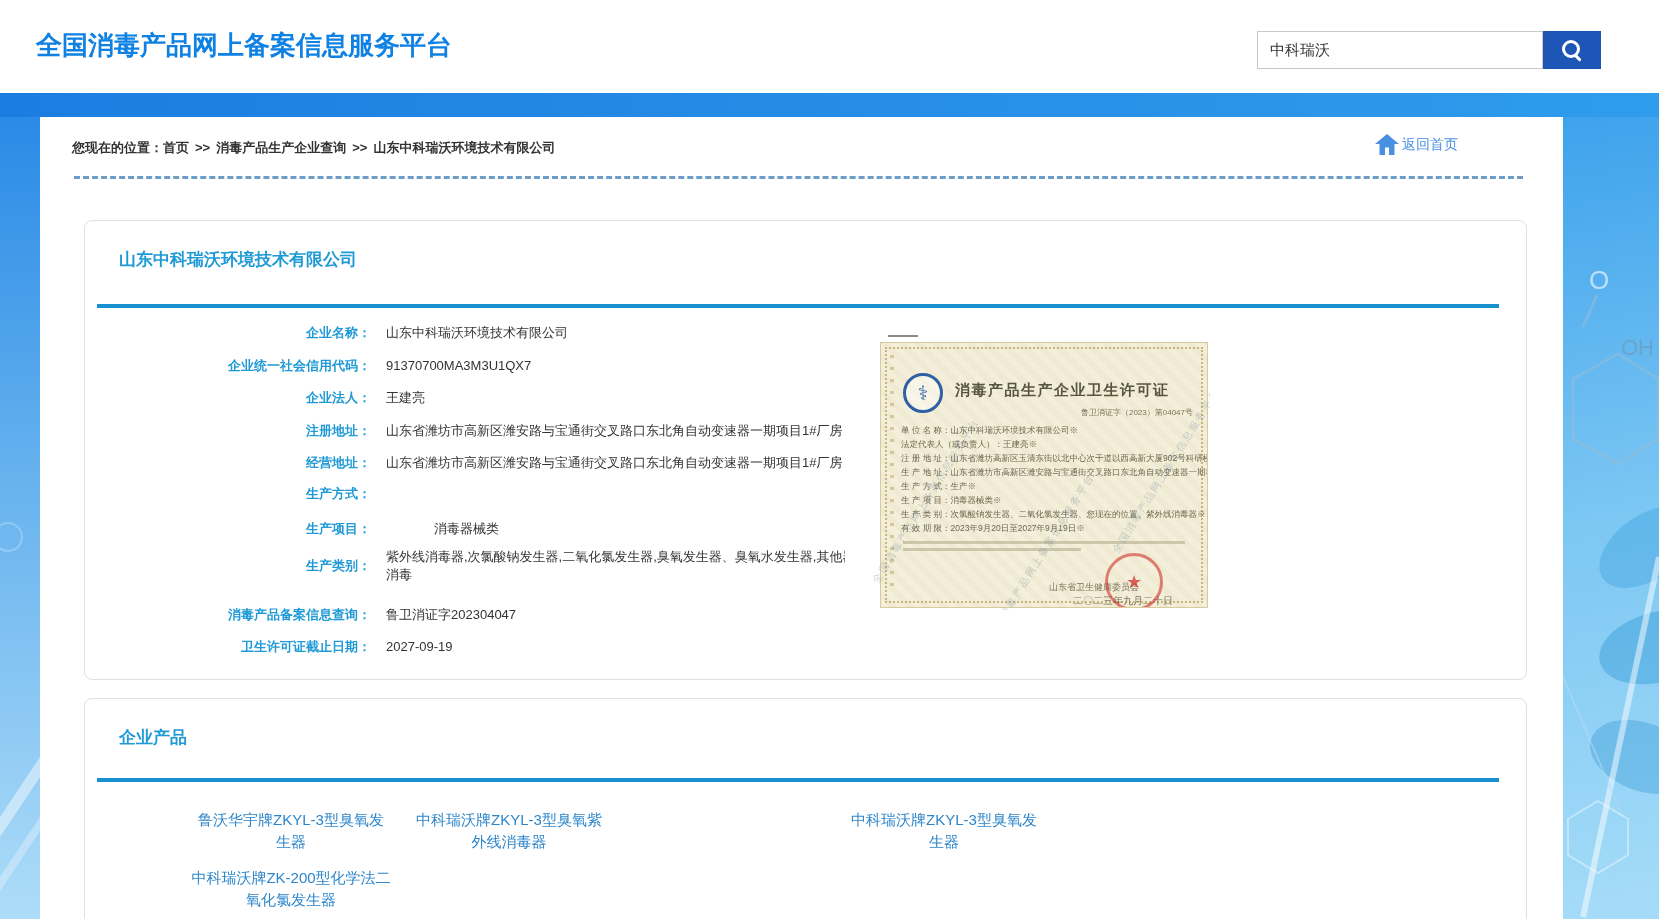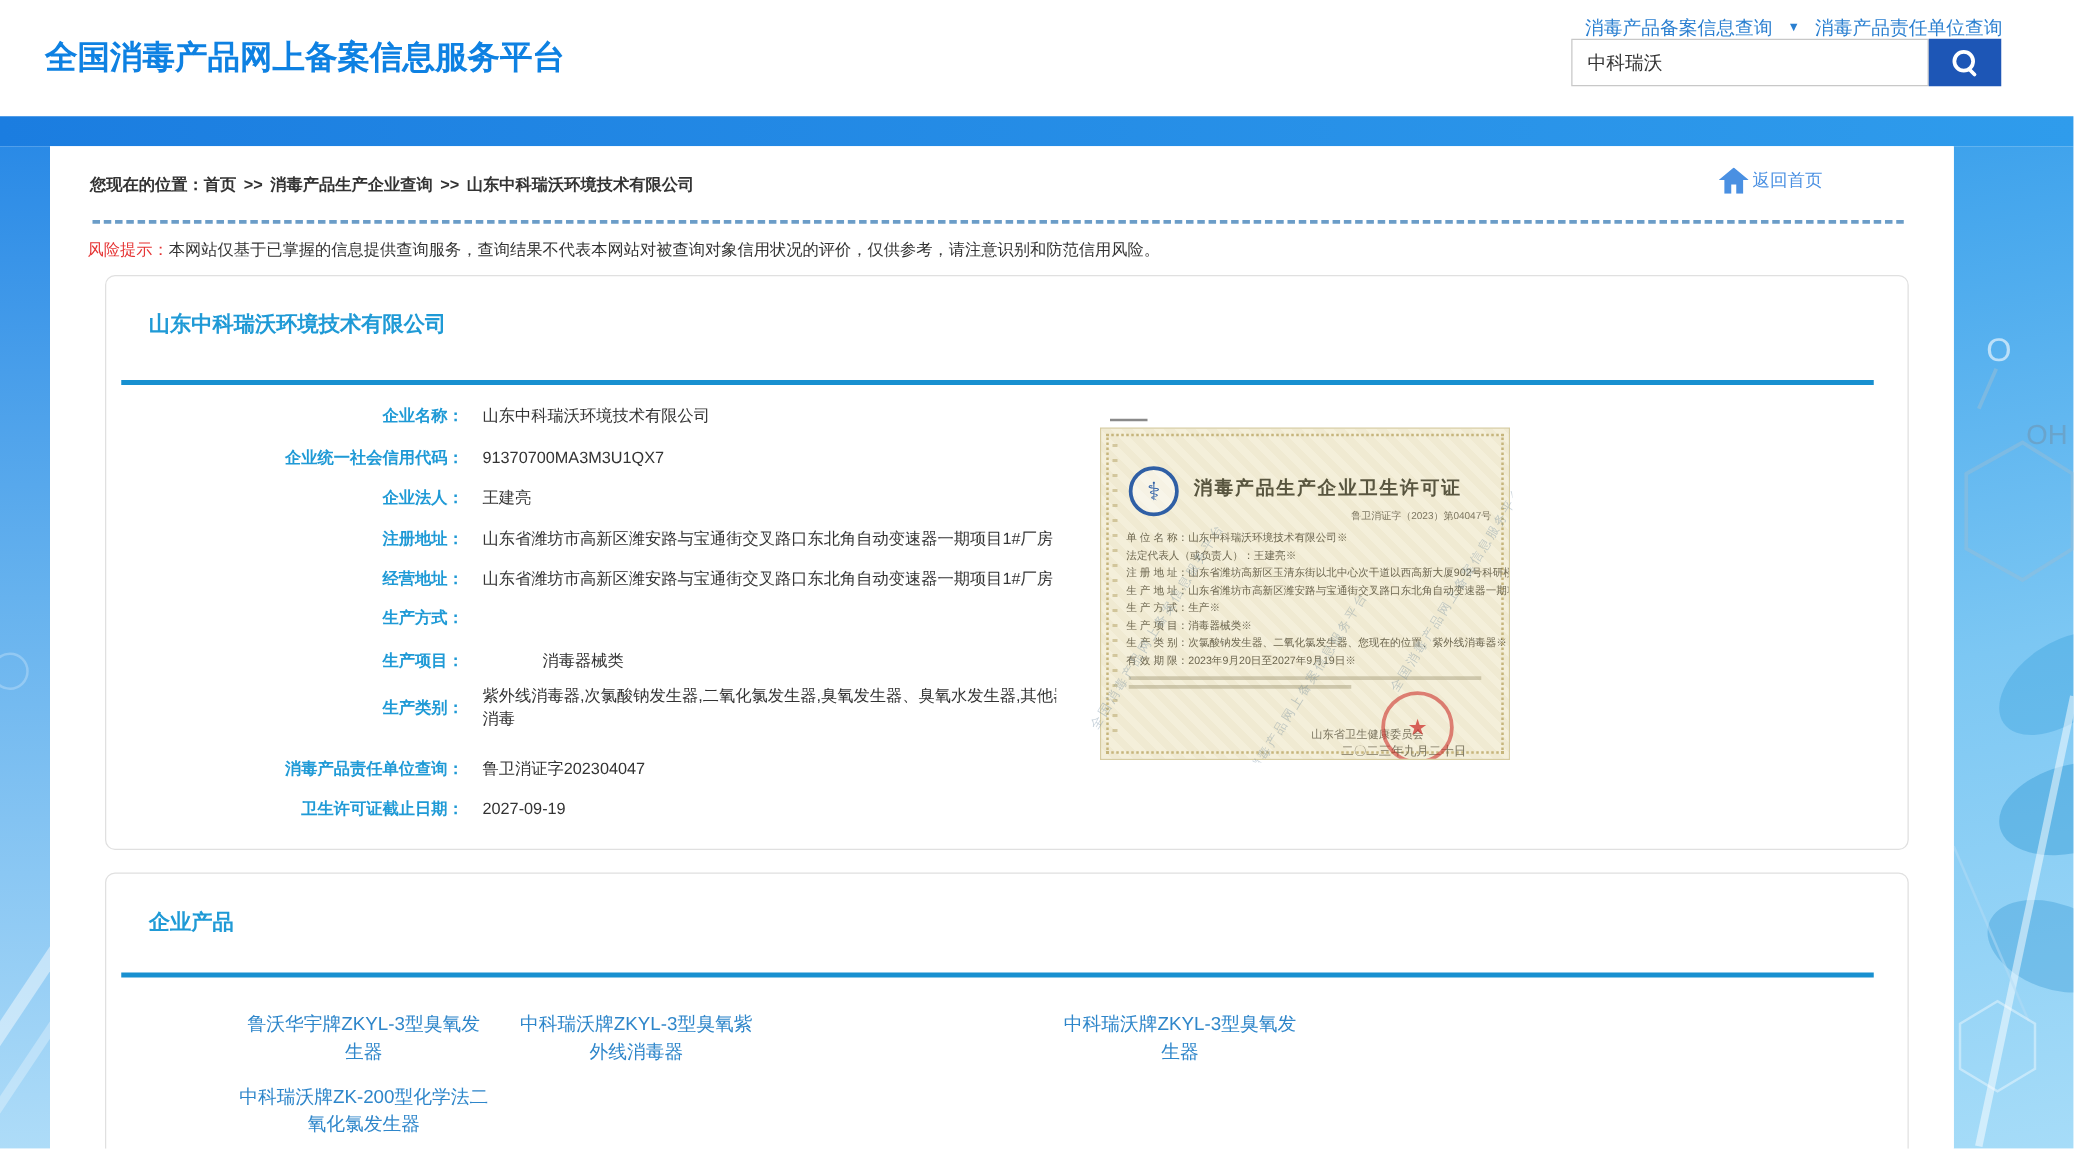--- a/index.html
+++ b/index.html
@@ -84,25 +84,20 @@
   .product{position:absolute;width:200px;text-align:center;font-size:15px;line-height:22px;
            color:#2e86ca;cursor:pointer;}
 </style>
 </head>
 <body>
 
 <div class="page">
 
   <div class="site-title">全国消毒产品网上备案信息服务平台</div>
 
-  <div class="top-nav">
-    <span class="navlink">消毒产品备案信息查询</span>
-    <span class="arrow">▼</span>
-    <span class="navlink">消毒产品责任单位查询</span>
-  </div>
 
   <div class="search-box">
     <input type="text" value="中科瑞沃" style="">
   </div>
   <button class="search-btn">
     <span class="mag">
       <span class="mag-circle"></span>
       <span class="mag-handle"></span>
     </span>
   </button>
@@ -138,23 +133,20 @@
 
   <div class="back-home">
     <svg width="24" height="21" viewBox="0 0 24 21">
       <path d="M12 0 L24 10 L19.5 10 L19.5 21 L14 21 L14 13.5 L10 13.5 L10 21 L4.5 21 L4.5 10 L0 10 Z" fill="#4a90e2"></path>
     </svg>
     <span class="lbl">返回首页</span>
   </div>
 
   <div class="dashed-divider"></div>
 
-  <div class="risk">
-    <span class="risk-label">风险提示：</span><span>本网站仅基于已掌握的信息提供查询服务，查询结果不代表本网站对被查询对象信用状况的评价，仅供参考，请注意识别和防范信用风险。</span>
-  </div>
 
   <div class="card card1">
     <div class="card-title" style="top:27px;">山东中科瑞沃环境技术有限公司</div>
     <div class="card-underline" style="top:83px;"></div>
 
     <div class="field-row" style="top:103px;">
       <span class="field-label">企业名称：</span>
       <span class="field-value">山东中科瑞沃环境技术有限公司</span>
     </div>
     <div class="field-row" style="top:136px;">
@@ -179,21 +171,21 @@
     </div>
     <div class="field-row" style="top:299px;gap:48px;">
       <span class="field-label">生产项目：</span>
       <span class="field-value">消毒器械类</span>
     </div>
     <div class="field-row tall" style="top:327px;">
       <span class="field-label">生产类别：</span>
       <span class="field-value">紫外线消毒器,次氯酸钠发生器,二氧化氯发生器,臭氧发生器、臭氧水发生器,其他器械消毒</span>
     </div>
     <div class="field-row" style="top:385px;">
-      <span class="field-label">消毒产品责任单位查询：</span>
+      <span class="field-label">消毒产品备案信息查询：</span>
       <span class="field-value">鲁卫消证字202304047</span>
     </div>
     <div class="field-row" style="top:417px;">
       <span class="field-label">卫生许可证截止日期：</span>
       <span class="field-value">2027-09-19</span>
     </div>
   </div>
 
   <div class="cert-figure">
     <div class="scan-dash"></div>

